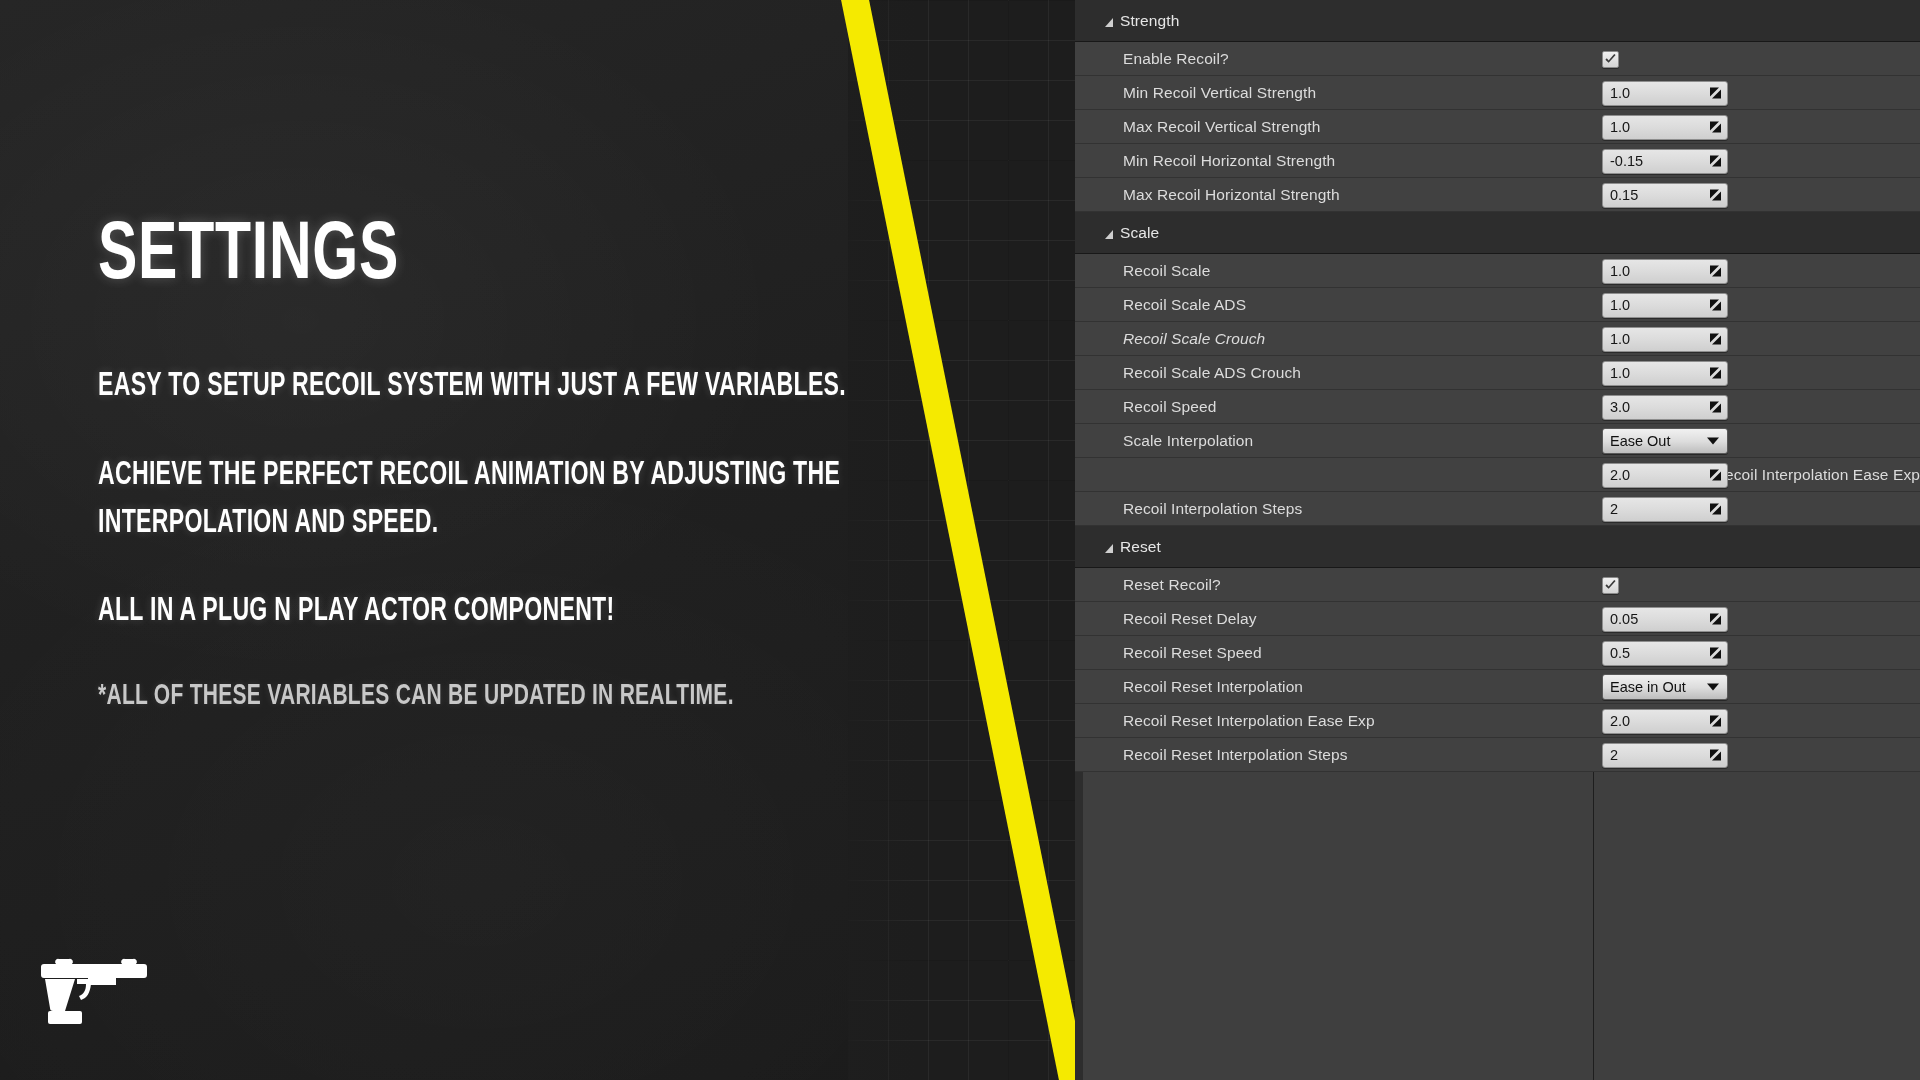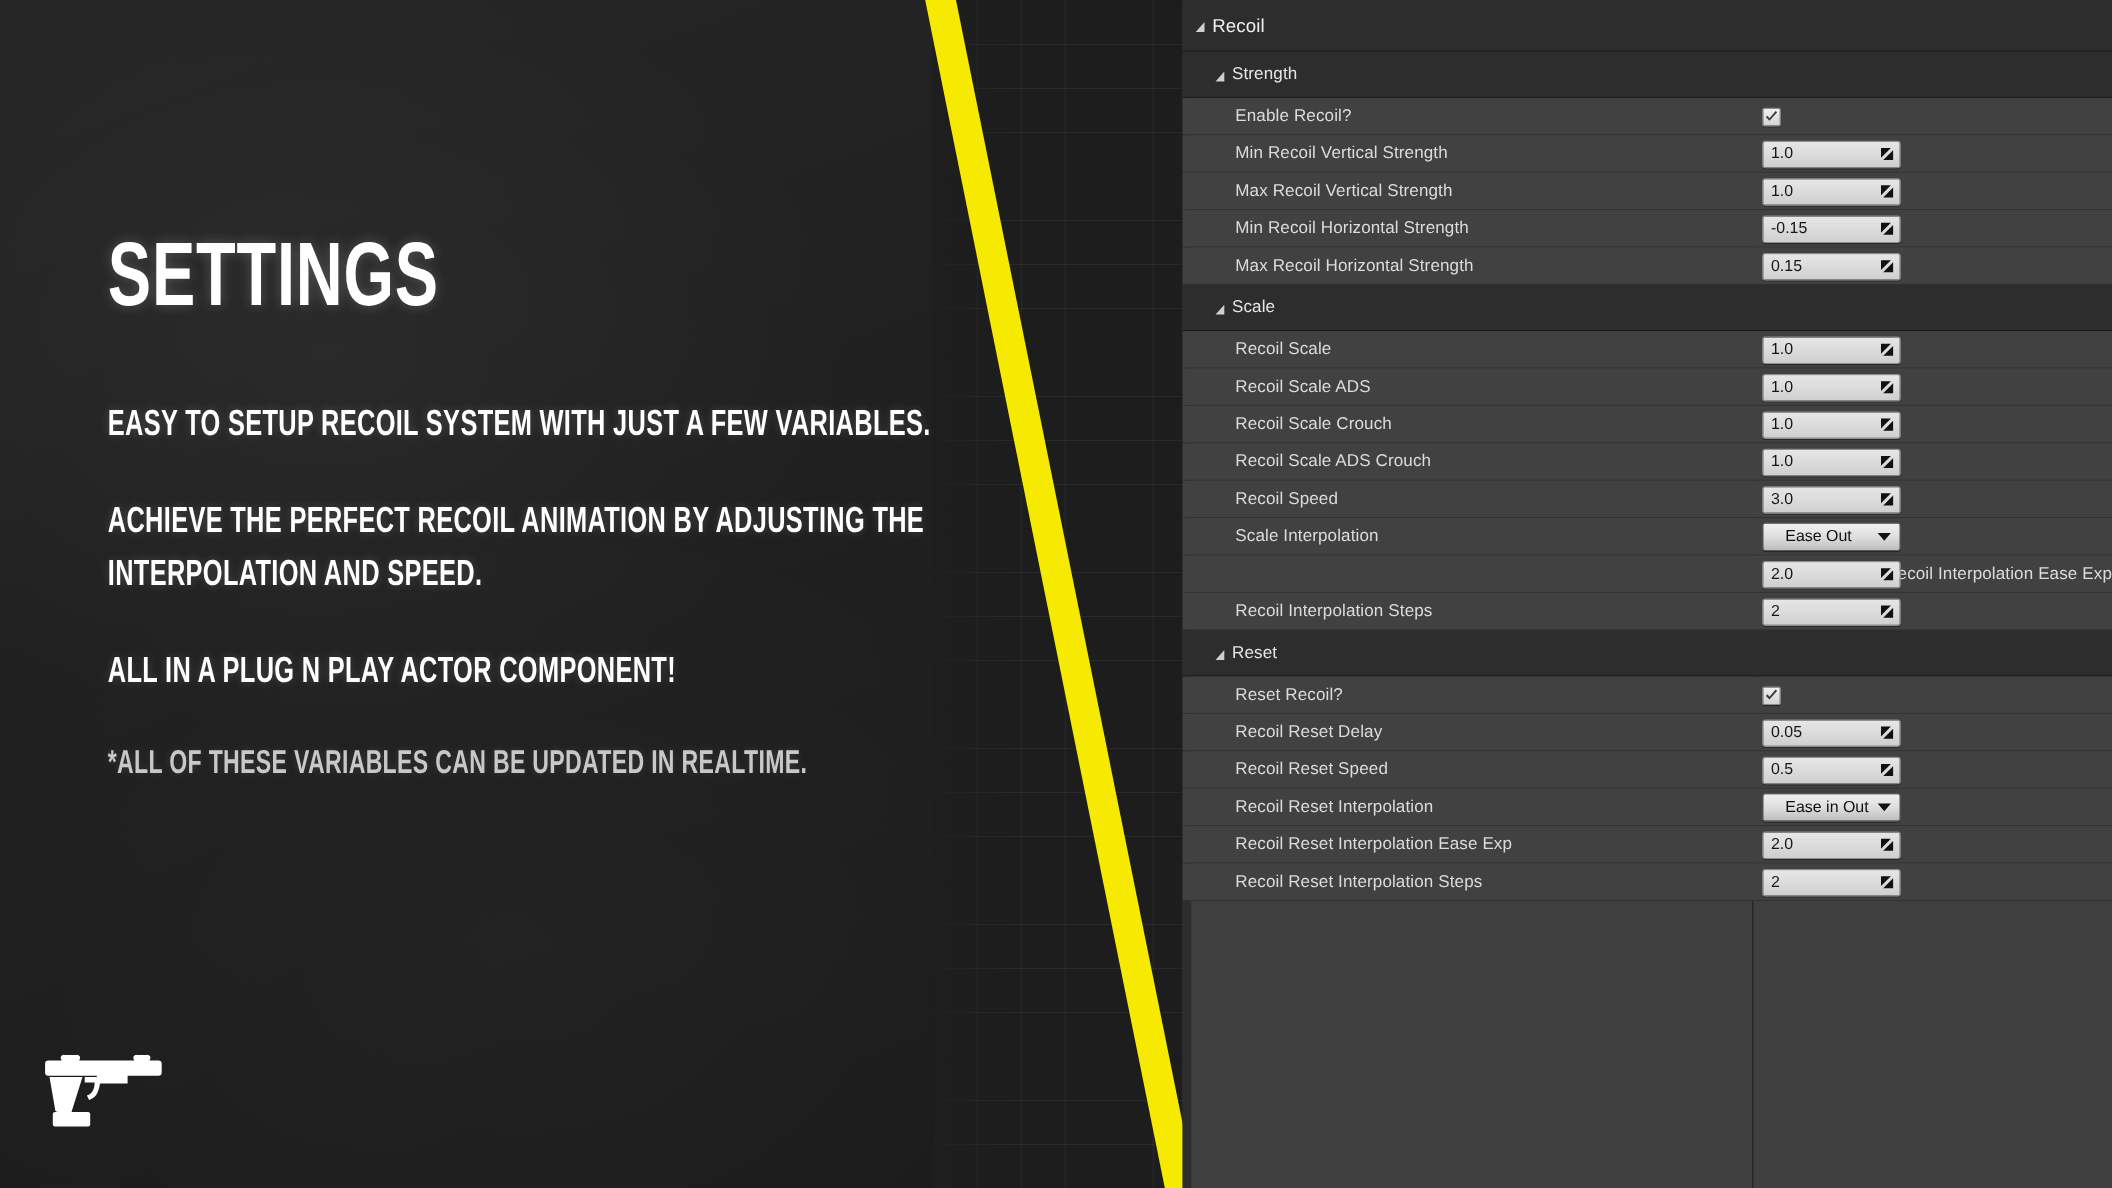--- a/index.html
+++ b/index.html
@@ -96,21 +96,21 @@
   }
   .spin{position:absolute;right:5px;top:50%;transform:translateY(-50%);width:13px;height:13px;}
 
   .dropfield{
     position:relative;width:126px;height:26px;box-sizing:border-box;
     background:linear-gradient(to bottom,#f1f1f1 0%,#dddddd 52%,#bdbdbd 100%);
     border:1px solid #595959;border-radius:3px;
     display:flex;align-items:center;
     box-shadow:0 1px 0 rgba(0,0,0,.4);
   }
-  .dropfield .num{color:#101010;font-size:14.5px;padding-left:20px;line-height:1;}
+  .dropfield .num{color:#101010;font-size:14.5px;padding-left:7px;line-height:1;}
   .caret{
     position:absolute;right:8px;top:50%;transform:translateY(-50%);
     width:0;height:0;border-left:6px solid transparent;border-right:6px solid transparent;
     border-top:7px solid #101010;
   }
 
   .checkbox{
     width:17px;height:17px;box-sizing:border-box;
     background:linear-gradient(to bottom,#f0f0f0,#d4d4d4);
     border:1px solid #8a8a8a;border-radius:2px;
@@ -152,27 +152,20 @@
       <path d="M9 39 h30 l-10 32 h-12 a3 3 0 0 1 -3 -3 z"></path>
       <path d="M14 71 h30 a2 2 0 0 1 2 2 v9 a2 2 0 0 1 -2 2 h-30 a2 2 0 0 1 -2 -2 v-9 a2 2 0 0 1 2 -2 z"></path>
       <path d="M41 39 h24 v5 h-10 c-1 9 -4 14 -10 16 l-2 -4 c5 -2 7 -6 7 -12 h-9 z"></path>
     </g>
   </svg>
 
   <div class="panel">
     <div class="panel-gutter"></div>
     <div class="col-divider"></div>
     <div id="rows">
-        <div class="row cat lvl0" style="height: 47px;">
-          <div class="row-inner" style="padding-left:12px;">
-            <span class="tri"></span>
-            <span class="label">Recoil</span>
-          </div>
-          <div class="sep"></div>
-        </div>
         <div class="row cat lvl1" style="height: 42px;">
           <div class="row-inner" style="padding-left:30px;">
             <span class="tri"></span>
             <span class="label">Strength</span>
           </div>
           <div class="sep"></div>
         </div>
         <div class="row prop" style="height: 34px;">
           <div class="row-inner" style="padding-left:48px;">
             <span class="label">Enable Recoil?</span>
@@ -277,21 +270,21 @@
               <span class="num">1.0</span>
               <svg class="spin" viewBox="0 0 13 13">
                 <polygon points="1,1 10,1 1,10" fill="#111"></polygon>
                 <polygon points="12,3 12,12 3,12" fill="#111"></polygon>
               </svg>
             </div>
           </div>
           <div class="sep"></div>
         </div>
         <div class="row prop" style="height: 34px;">
-          <div class="row-inner" style="padding-left:48px;">
+          <div class="row-inner" style="padding-left:48px;font-style:italic;">
             <span class="label">Recoil Scale Crouch</span>
           </div>
           <div class="valcell">
             <div class="numfield">
               <span class="num">1.0</span>
               <svg class="spin" viewBox="0 0 13 13">
                 <polygon points="1,1 10,1 1,10" fill="#111"></polygon>
                 <polygon points="12,3 12,12 3,12" fill="#111"></polygon>
               </svg>
             </div>

